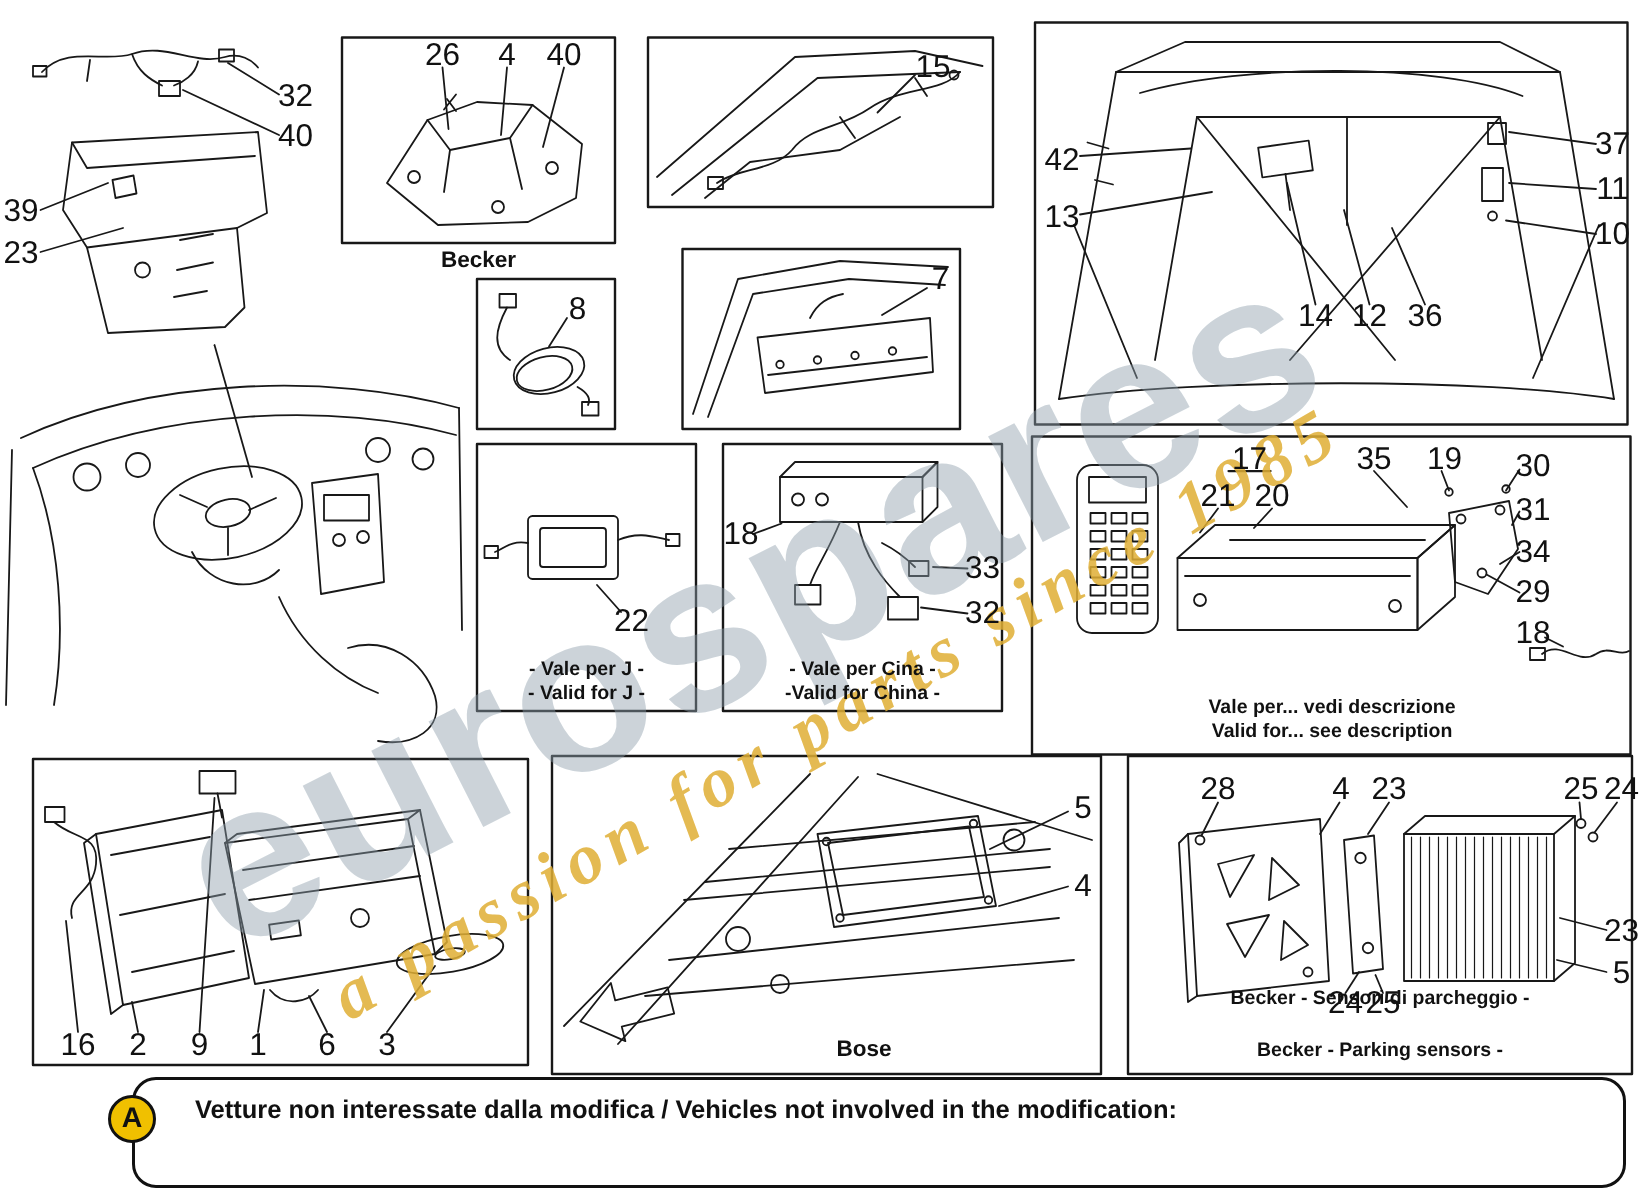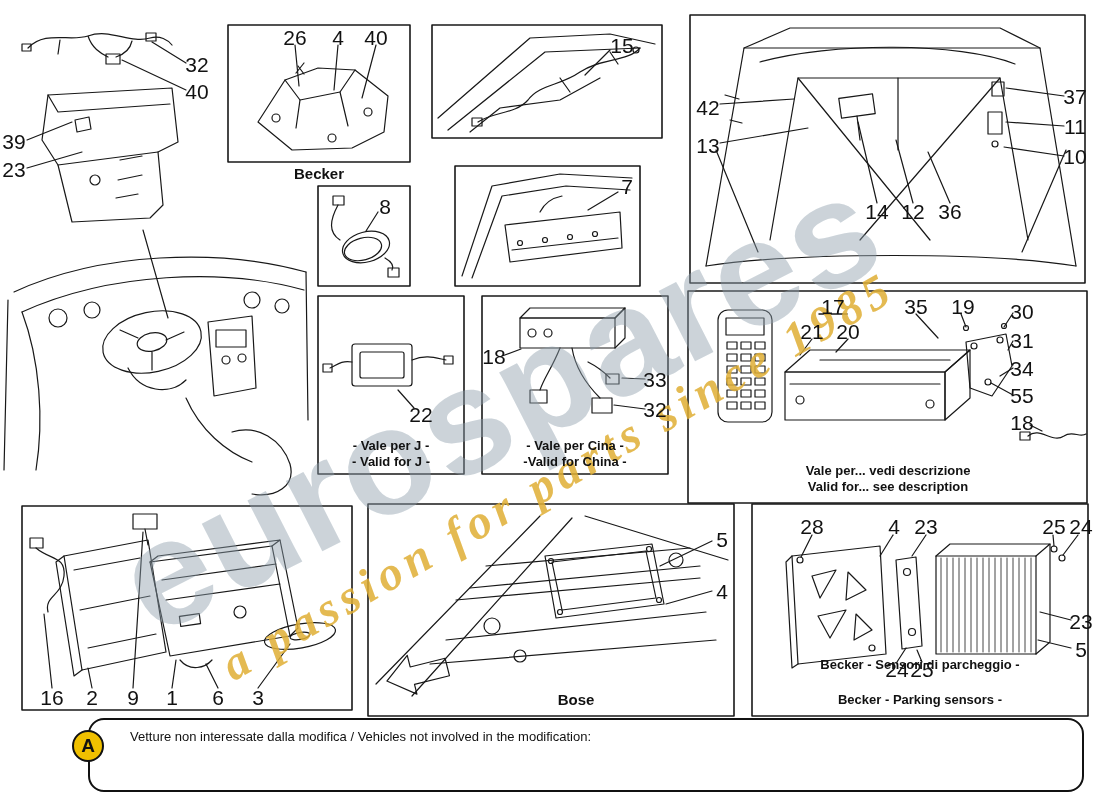--- a/index.html
+++ b/index.html
@@ -15,21 +15,21 @@
           transform:rotate(-30deg);transform-origin:left center;
           font-family:"Liberation Serif",serif}
   .co{position:absolute;z-index:3;transform:translate(-50%,-50%);
       font-weight:normal;font-size:21px;line-height:1;color:#111}
   .lbl{position:absolute;z-index:3;transform:translateX(-50%);
        font-weight:bold;font-size:13px;line-height:1.15;color:#111;white-space:nowrap}
   .lbl-big{font-size:15px}
   #footer-box{position:absolute;left:88px;top:718px;width:996px;height:74px;z-index:3;
               border:2.5px solid #111;border-radius:16px;background:transparent;
               padding:7px 10px 6px 40px}
-  #footer-box .ft{font-weight:normal;font-size:13px;line-height:1.55;white-space:nowrap}
+  #footer-box .ft{font-weight:bold;font-size:17px;line-height:1.55;white-space:nowrap}
   #footer-badge{position:absolute;left:72px;top:730px;width:32px;height:32px;z-index:4;
                 border:2.5px solid #111;border-radius:50%;
                 display:flex;align-items:center;justify-content:center;
                 font-weight:bold;font-size:19px;color:#111}
 </style>
 </head>
 <body>
 
 <div id="page">
 
@@ -321,21 +321,21 @@
   <span class="co" style="left:655px;top:409px">32</span>
 
   <span class="co" style="left:833px;top:306px">17</span>
   <span class="co" style="left:812px;top:331px">21</span>
   <span class="co" style="left:848px;top:331px">20</span>
   <span class="co" style="left:916px;top:306px">35</span>
   <span class="co" style="left:963px;top:306px">19</span>
   <span class="co" style="left:1022px;top:311px">30</span>
   <span class="co" style="left:1022px;top:340px">31</span>
   <span class="co" style="left:1022px;top:368px">34</span>
-  <span class="co" style="left:1022px;top:395px">55</span>
+  <span class="co" style="left:1022px;top:395px">29</span>
   <span class="co" style="left:1022px;top:422px">18</span>
 
   <span class="co" style="left:52px;top:697px">16</span>
   <span class="co" style="left:92px;top:697px">2</span>
   <span class="co" style="left:133px;top:697px">9</span>
   <span class="co" style="left:172px;top:697px">1</span>
   <span class="co" style="left:218px;top:697px">6</span>
   <span class="co" style="left:258px;top:697px">3</span>
 
   <span class="co" style="left:722px;top:539px">5</span>

